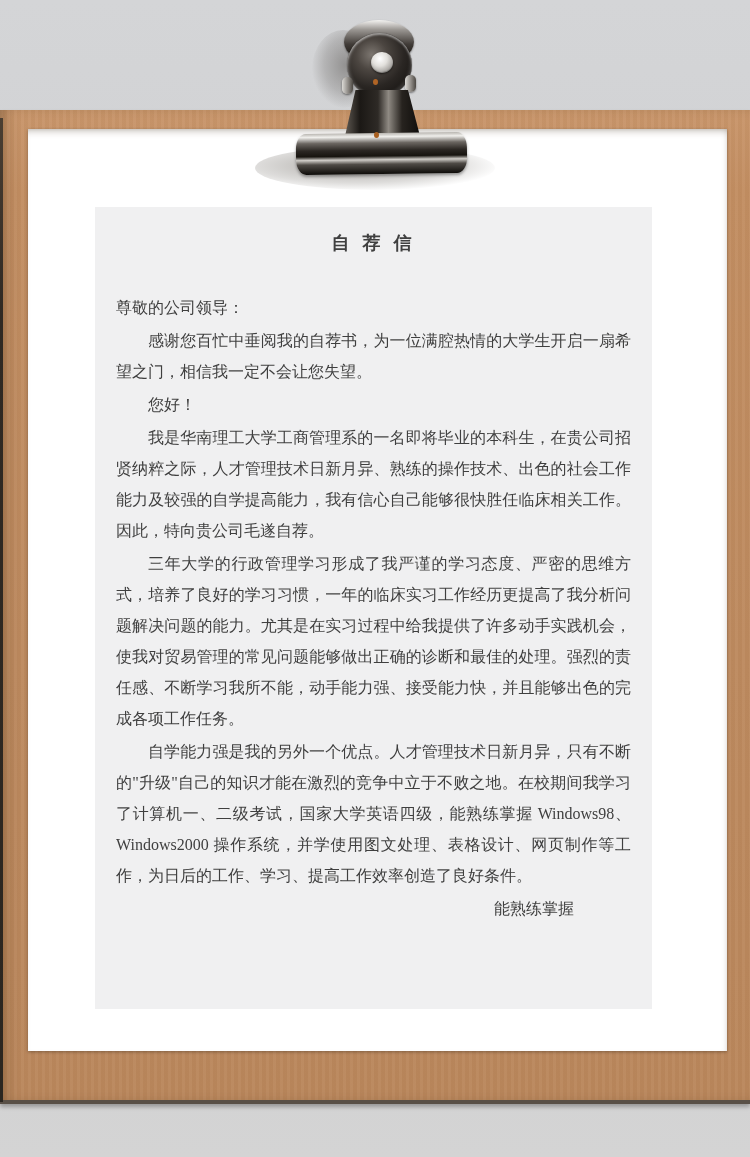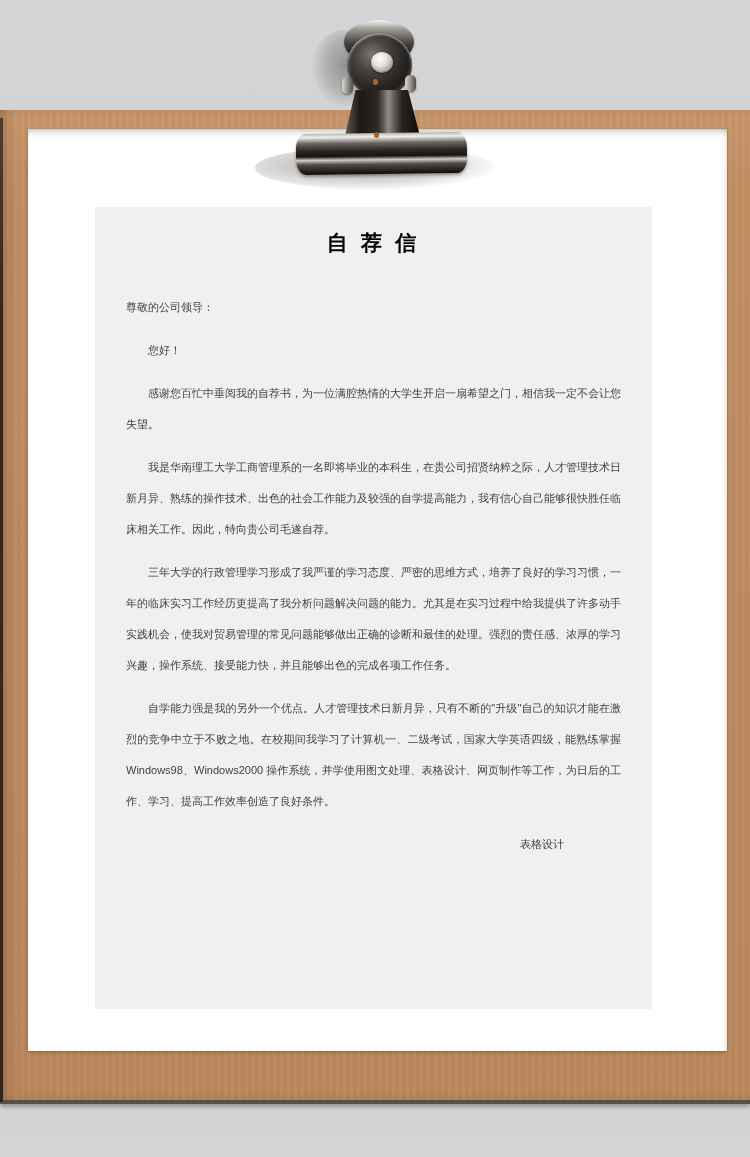--- a/index.html
+++ b/index.html
@@ -29,24 +29,24 @@
     background:#ffffff;
     box-shadow:inset 0 7px 8px -7px rgba(70,50,30,.50), inset -4px 0 6px -5px rgba(70,50,30,.25), 0 1px 3px rgba(0,0,0,.30);
   }
   
   .letter{
     position:absolute;left:95px;top:207px;width:557px;height:802px;
     background:#f0f0f1;color:#3f3f3f;
   }
   .letter-inner{padding:13px 19px 0 19px;}
   .letter-title{
-    margin:8px 0 0 0;font-size:21px;line-height:30px;font-weight:bold;
-    text-align:center;color:#000000;letter-spacing:4px;white-space:pre;font-family:Liberation Serif, serif;
+    margin:8px 0 0 0;font-size:18px;line-height:30px;font-weight:bold;
+    text-align:center;color:#404040;letter-spacing:4px;white-space:pre;
   }
-  .letter p{margin:12px;font-size:11px;line-height:31px;text-align:justify;}
+  .letter p{margin:2px;font-size:16px;line-height:31px;text-align:justify;font-family:Liberation Serif, serif;}
   .salutation{margin-top:34px !important;text-indent:0;}
   .indent2{text-indent:2em;}
   .indent4{text-indent:4em;}
   .signature{text-align:right !important;padding-right:57px;}
   
   .clip{position:absolute;left:0;top:0;width:750px;height:200px;pointer-events:none;}
   .clip-knob-shadow{
     position:absolute;left:312px;top:30px;width:62px;height:78px;border-radius:50%;
     background:radial-gradient(ellipse at 55% 45%,rgba(40,35,30,.38) 0%,rgba(40,35,30,.18) 45%,rgba(0,0,0,0) 72%);
   }
@@ -97,26 +97,26 @@
 
   <div class="board"></div>
   <div class="board-left-edge"></div>
 
   <div class="paper"></div>
 
   <div class="letter">
     <div class="letter-inner">
       <h1 class="letter-title">自 荐 信</h1>
       <p class="salutation">尊敬的公司领导：</p>
+      <p class="indent2">感谢您百忙中垂阅我的自荐书，为一位满腔热情的大学生开启一扇希望之门，相信我一定不会让您失望。</p>
       <p class="indent2">您好！</p>
-      <p class="indent2">感谢您百忙中垂阅我的自荐书，为一位满腔热情的大学生开启一扇希望之门，相信我一定不会让您失望。</p>
       <p class="indent2">我是华南理工大学工商管理系的一名即将毕业的本科生，在贵公司招贤纳粹之际，人才管理技术日新月异、熟练的操作技术、出色的社会工作能力及较强的自学提高能力，我有信心自己能够很快胜任临床相关工作。因此，特向贵公司毛遂自荐。</p>
-      <p class="indent2">三年大学的行政管理学习形成了我严谨的学习态度、严密的思维方式，培养了良好的学习习惯，一年的临床实习工作经历更提高了我分析问题解决问题的能力。尤其是在实习过程中给我提供了许多动手实践机会，使我对贸易管理的常见问题能够做出正确的诊断和最佳的处理。强烈的责任感、浓厚的学习兴趣，操作系统、接受能力快，并且能够出色的完成各项工作任务。</p>
+      <p class="indent2">三年大学的行政管理学习形成了我严谨的学习态度、严密的思维方式，培养了良好的学习习惯，一年的临床实习工作经历更提高了我分析问题解决问题的能力。尤其是在实习过程中给我提供了许多动手实践机会，使我对贸易管理的常见问题能够做出正确的诊断和最佳的处理。强烈的责任感、不断学习我所不能，动手能力强、接受能力快，并且能够出色的完成各项工作任务。</p>
       <p class="indent2">自学能力强是我的另外一个优点。人才管理技术日新月异，只有不断的"升级"自己的知识才能在激烈的竞争中立于不败之地。在校期间我学习了计算机一、二级考试，国家大学英语四级，能熟练掌握 Windows98、Windows2000 操作系统，并学使用图文处理、表格设计、网页制作等工作，为日后的工作、学习、提高工作效率创造了良好条件。</p>
-      <p class="signature">表格设计</p>
+      <p class="signature">能熟练掌握</p>
     </div>
   </div>
 
   <div class="clip">
     <div class="clip-knob-shadow"></div>
     <div class="clip-bar-shadow"></div>
     <div class="clip-knob-back"></div>
     <div class="clip-knob"></div>
     <div class="clip-hole"></div>
     <div class="clip-hook left"></div>

